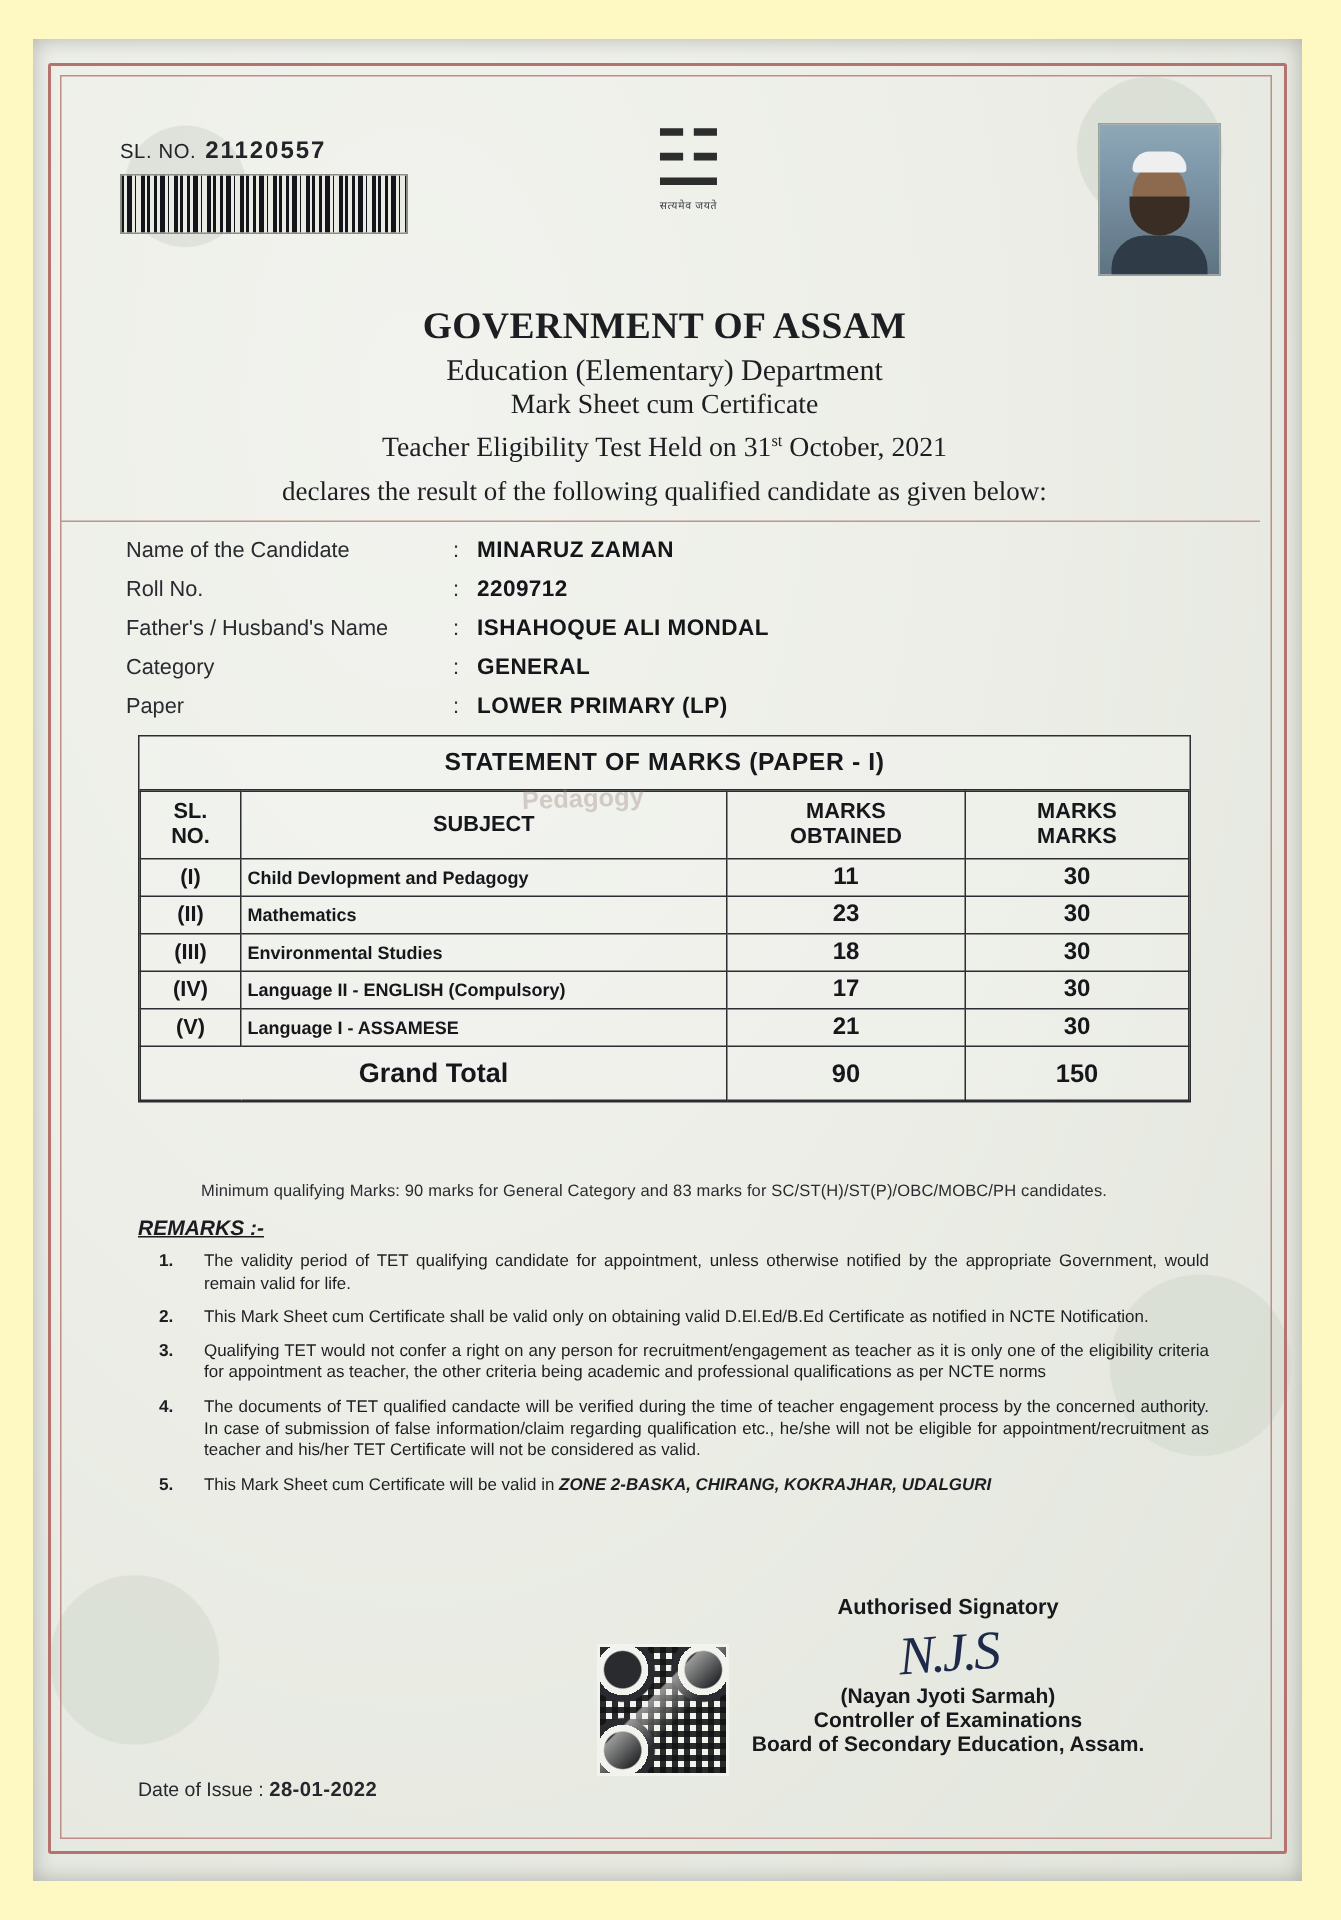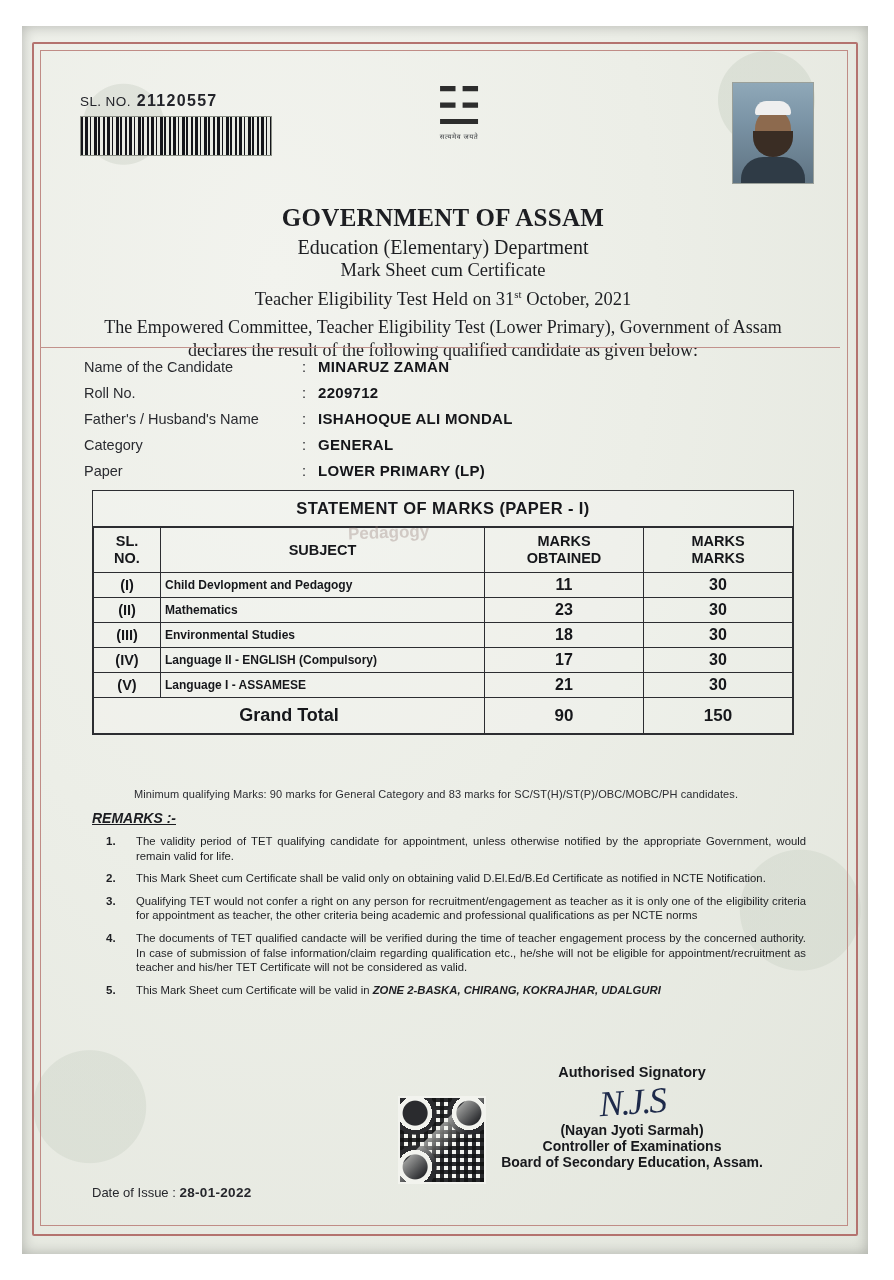--- a/index.html
+++ b/index.html
@@ -11,21 +11,21 @@
     width: 894px;
     height: 1280px;
     overflow: hidden;
     font-family: "Liberation Serif", serif;
   }
 
   .page {
     position: relative;
     width: 894px;
     height: 1280px;
-    background: #ffffff;
+    background: #fef9c3;
   }
 
   
   .paper {
     position: absolute;
     left: 22px;
     top: 26px;
     width: 846px;
     height: 1228px;
     background:
@@ -451,21 +451,20 @@
       <div class="beard"></div>
       <div class="cap"></div>
     </div>
 
     <div class="titles">
       <div class="t-main">GOVERNMENT OF ASSAM</div>
       <div class="t-sub1">Education (Elementary) Department</div>
       <div class="t-sub2">Mark Sheet cum Certificate</div>
       <div class="t-sub3"><span>Teacher Eligibility Test Held on 31</span><sup>st</sup><span> October, 2021</span></div>
       <div class="t-sub4">
-        <div>The Empowered Committee, Teacher Eligibility Test (Lower Primary), Government of Assam</div>
         <div>declares the result of the following qualified candidate as given below:</div>
       </div>
     </div>
 
     <div class="rule"></div>
 
     <div class="fields">
       <div class="frow">
         <div class="fkey">Name of the Candidate</div>
         <div class="fcolon">:</div>

